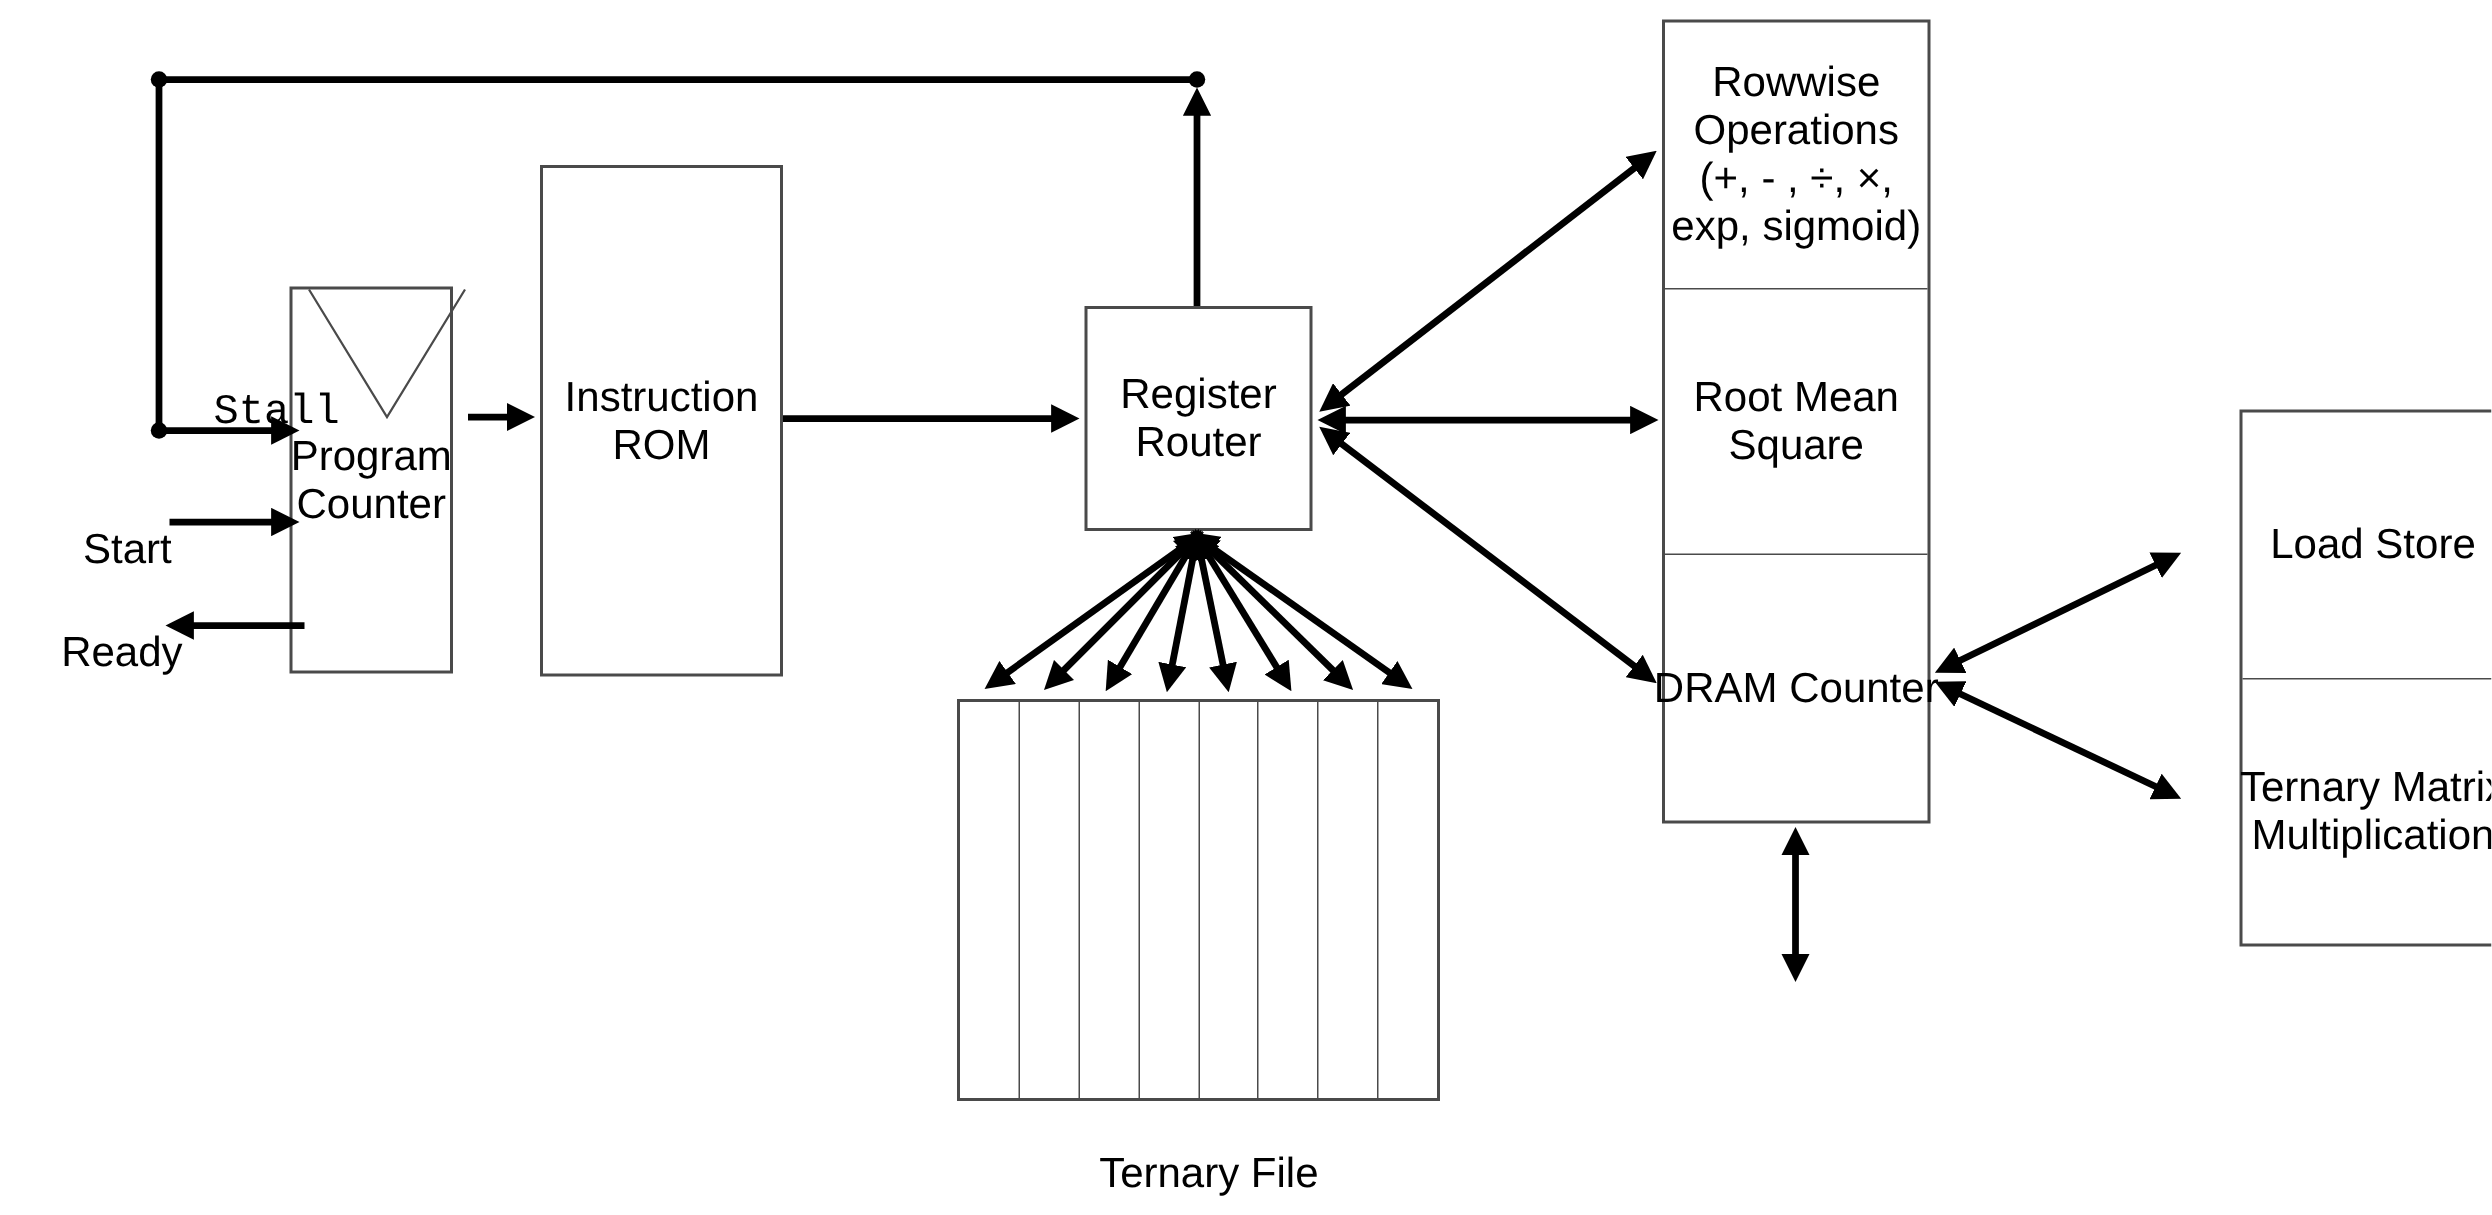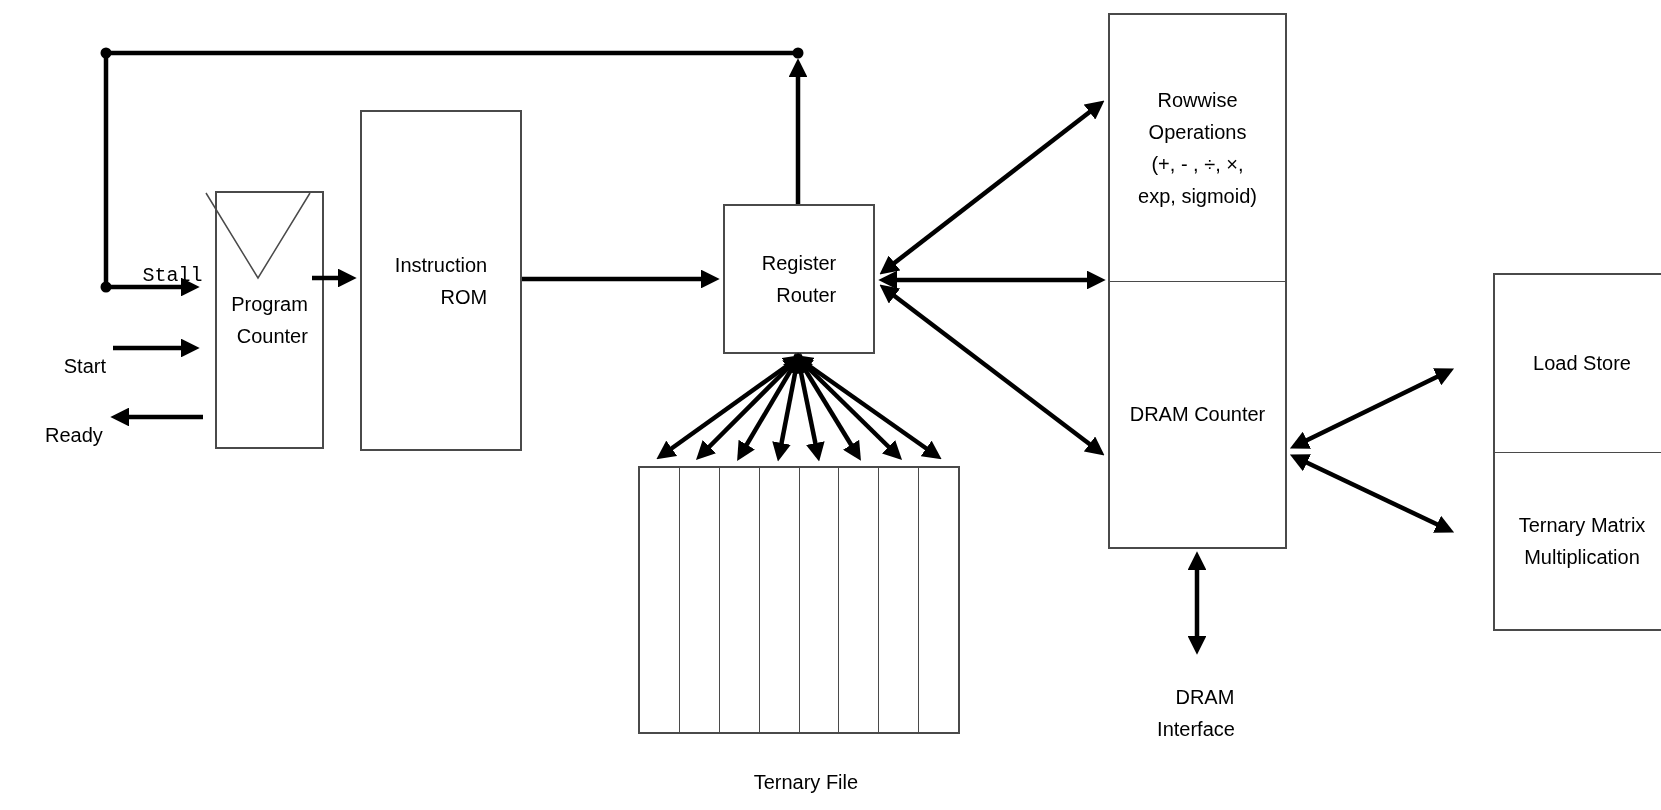--- a/index.html
+++ b/index.html
@@ -14,25 +14,25 @@
     background: #ffffff;
     overflow: hidden;
   }
   .box {
     position: absolute;
     background: #ffffff;
     border: 2px solid #4a4a4a;
     display: flex;
     align-items: center;
     justify-content: center;
-    text-align: right;
+    text-align: center;
     box-sizing: border-box;
   }
   .box span, .stack span, .label span {
-    font-size: 20px;
+    font-size: 28px;
     line-height: 32px;
     white-space: pre;
   }
   .stack {
     position: absolute;
     background: #ffffff;
     border: 2px solid #4a4a4a;
     display: flex;
     flex-direction: column;
     box-sizing: border-box;
@@ -66,41 +66,45 @@
     position: absolute;
     left: 0; top: 0;
     pointer-events: none;
   }
 </style>
 </head>
 <body>
 
 <div id="canvas">
 
-  <div class="box" style="left:215px; top:191px; width:109px; height:258px;">
+  <div class="box" style="left:193px; top:191px; width:109px; height:258px;">
     <span>Program
 Counter</span>
   </div>
 
   <div class="box" style="left:360px; top:110px; width:162px; height:341px;">
     <span>Instruction
 ROM</span>
   </div>
 
   <div class="box" style="left:723px; top:204px; width:152px; height:150px;">
     <span>Register
 Router</span>
   </div>
 
   <div class="stack" style="left:1108px; top:13px; width:179px; height:536px;">
     <div class="cell">
       <span>Rowwise
 Operations
 (+, - , ÷, ×,
 exp, sigmoid)</span>
+    </div>
+    <div class="cell">
+      <span>Root Mean
+Square</span>
     </div>
     <div class="cell">
       <span>DRAM Counter</span>
     </div>
   </div>
 
   <div class="stack" style="left:1457px; top:273px; width:178px; height:358px;margin-left:36px;">
     <div class="cell">
       <span>Load Store</span>
     </div>
@@ -122,24 +126,20 @@
     </div>
 
   <div class="label" style="left:104px; top:242px; width:96px;font-family:Liberation Mono, monospace;">
     <span>Stall</span>
   </div>
   <div class="label" style="left:36px; top:332px; width:80px;text-align:center;">
     <span>Start</span>
   </div>
   <div class="label" style="left:23px; top:401px; width:84px;text-align:center;">
     <span>Ready</span>
-  </div>
-  <div class="label" style="left:1116px; top:663px; width:160px;">
-    <span>DRAM
-Interface</span>
   </div>
   <div class="label" style="left:697px; top:748px; width:200px;">
     <span>Ternary File</span>
   </div>
 
   <svg id="connector-layer" width="1661" height="810" viewBox="0 0 1661 810" xmlns="http://www.w3.org/2000/svg">
     <defs>
       <marker id="ah" viewBox="0 0 10 10" refX="7" refY="5" markerWidth="4.2" markerHeight="4.2" orient="auto-start-reverse" markerUnits="strokeWidth">
         <path d="M0 0 L10 5 L0 10 Z" fill="#000"></path>
       </marker>

